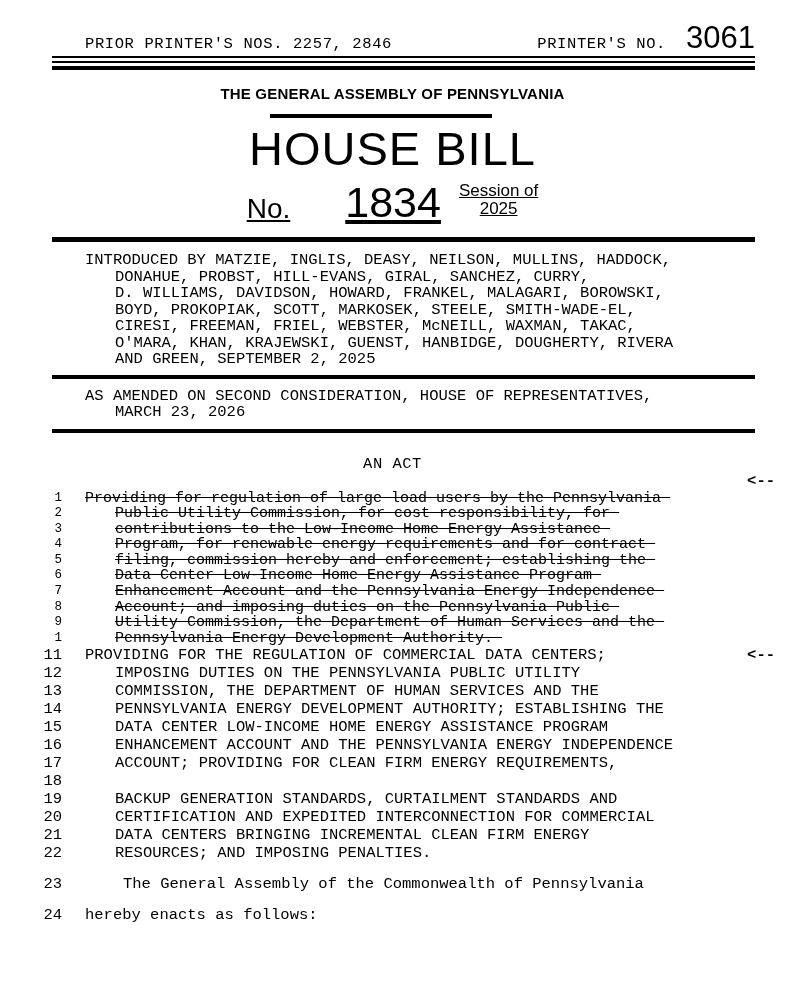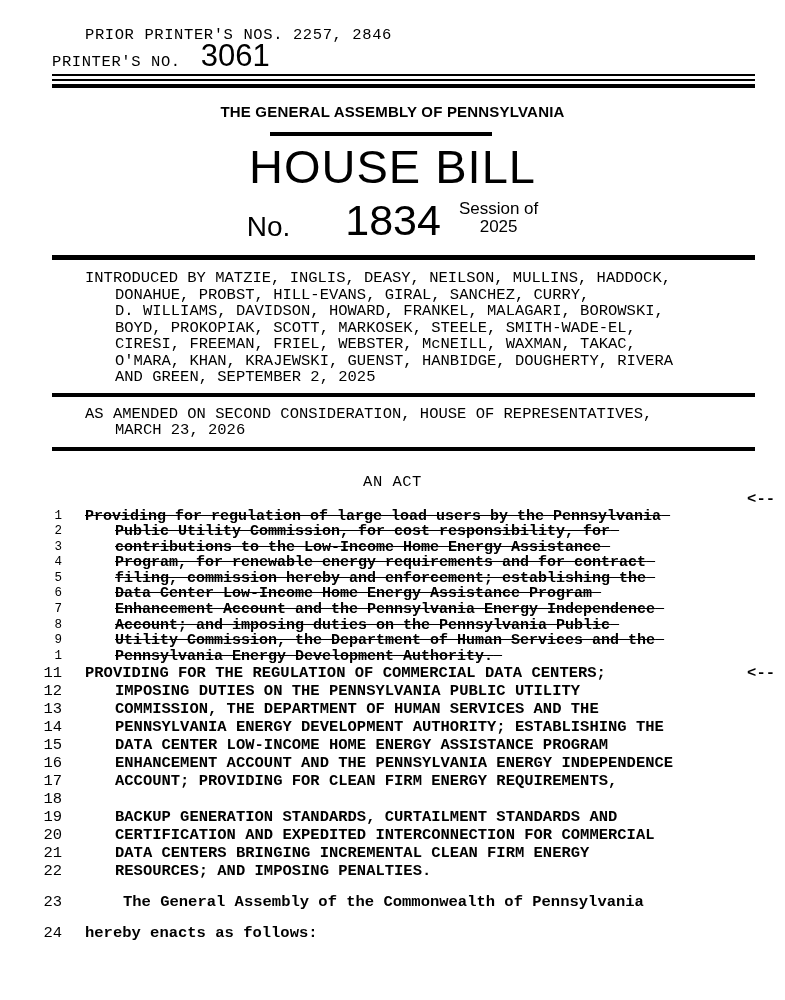--- a/index.html
+++ b/index.html
@@ -13,21 +13,20 @@
   }
   .mono { font-family: "Liberation Mono", "DejaVu Sans Mono", monospace; font-size: 15.5px; }
   .sans { font-family: "Liberation Sans", "DejaVu Sans", sans-serif; }
 
   
   .printer-row {
     display: flex; justify-content: space-between; align-items: baseline;
     margin: 26px 30px 0 52px;
     border-bottom: 2px solid #000; padding-bottom: 3px;
     letter-spacing: .6px;
-    flex-direction: column;
   }
   .printer-left { padding-left: 33px; }
   .printer-right { display: flex; align-items: baseline; }
   .printer-num {
     font-family: "Liberation Sans", "DejaVu Sans", sans-serif;
     font-size: 31px; letter-spacing: 0; line-height: 24px; margin-left: 20px;
   }
   .double-rule {
     margin: 3px 30px 0 52px; height: 3px;
     border-top: 2px solid #000; border-bottom: 4px solid #000;
@@ -36,21 +35,21 @@
   
   .assembly-title {
     margin-top: 15px; text-align: center;
     font-weight: bold; font-size: 15px; letter-spacing: .2px;
   }
   .short-rule { width: 222px; height: 4px; background: #000; margin: 12px 0 0 270px; }
   .bill-title {
     margin-top: 3px; text-align: center;
     font-size: 47px; letter-spacing: 1px; line-height: 56px; font-weight: 400;
   }
-  .bill-no-row { display: flex; justify-content: center; align-items: flex-start; margin-top: 2px; height: 50px; }
+  .bill-no-row { display: flex; justify-content: center; align-items: flex-start; margin-top: 2px; height: 50px; text-decoration: underline; }
   .no-label { font-size: 28px; margin-top: 14px; }
   .bill-number { font-size: 43px; line-height: 46px; margin-left: 55px; }
   .session-block { display: flex; flex-direction: column; text-align: center; font-size: 17px; line-height: 18px; margin: 3px 0 0 18px; }
 
   
   .rule { background: #000; margin-left: 52px; margin-right: 30px; }
   .rule-a { height: 5px; margin-top: 8px; }
   .rule-b { height: 4px; margin-top: 7px; }
   .rule-c { height: 4px; margin-top: 8px; }
 
@@ -59,21 +58,21 @@
   .pre-block .iline { white-space: nowrap; }
   .pre-block .iline.indent { padding-left: 30px; }
   .amended-block { margin-top: 9px; }
 
   
   .an-act { margin-top: 22px; text-align: center; letter-spacing: .5px; }
   .marker-row { margin: 1px 10px 0 0; text-align: right; font-weight: bold; line-height: 15px; }
   .lines { margin-top: 2px; }
   .line { position: relative; display: flex; margin-left: 40px; }
   .num { flex: none; width: 22px; text-align: right; }
-  .txt { padding-left: 23px; white-space: nowrap; font-weight: bold; }
+  .txt { padding-left: 23px; white-space: nowrap; }
   .line.indent .txt { padding-left: 53px; }
   .line.indent23 .txt { padding-left: 61px; }
   .line.struck { font-size: 15px; line-height: 15.6px; }
   .line.struck .num { font-size: 12.5px; }
   .line.struck .txt { text-decoration: line-through; }
   .line.struck .txt::after { content: "\00a0"; }
   .line.caps { line-height: 18px; }
   .line.enact { line-height: 18px; margin-top: 13px; }
   .mk { position: absolute; right: 10px; top: 0; font-weight: bold; }
 </style>

